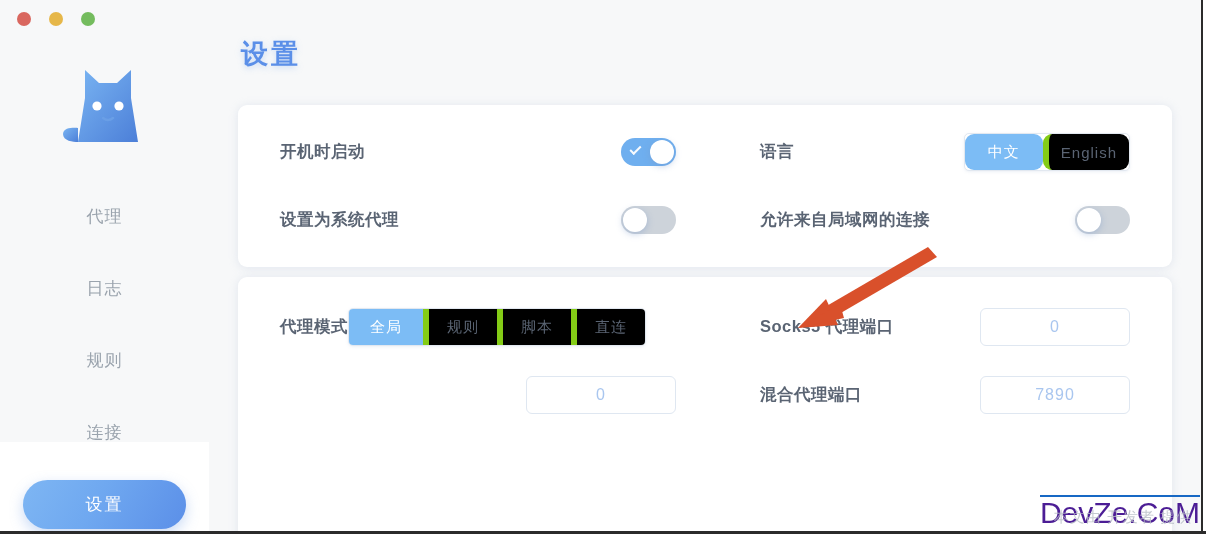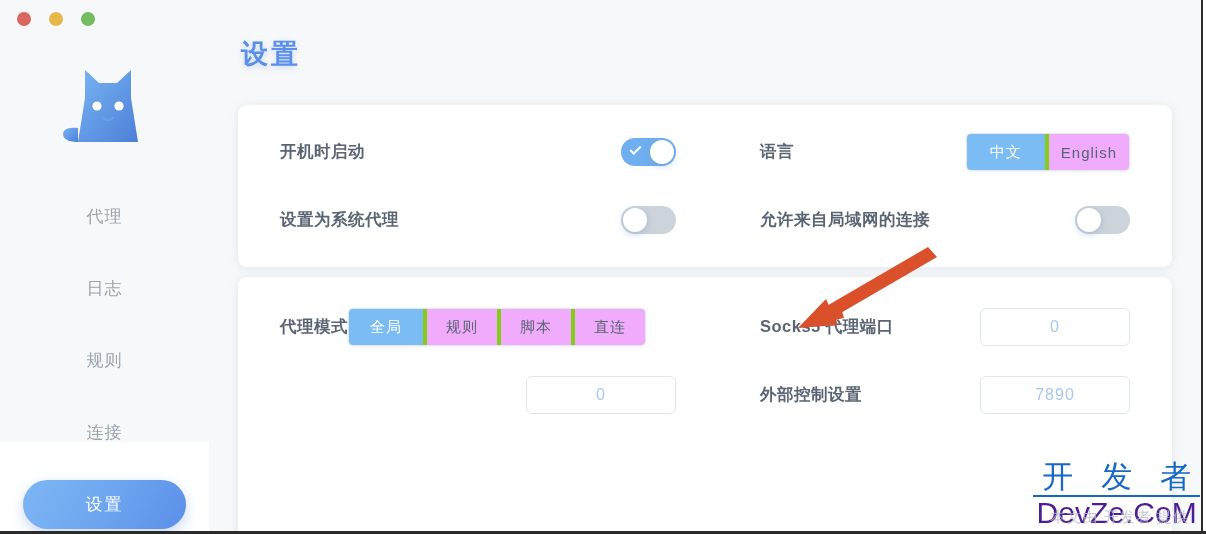--- a/index.html
+++ b/index.html
@@ -125,26 +125,26 @@
   .segmented {
     display: flex; flex: 0 0 auto;
     border: 1px solid #e2e8f0; border-radius: 5px;
     overflow: hidden; background: #ffffff;
     box-shadow: 0 1px 3px rgba(180,195,220,.25);
   }
   .segmented .seg {
     height: 36px; min-width: 68px;
     display: flex; align-items: center; justify-content: center;
     font-size: 15px; color: #5a6473; letter-spacing: 1px;
-    border-left: 4px solid #84cc16;
-    padding: 0 12px; background: #f0abfc;
+    border-left: 6px solid #84cc16;
+    padding: 0 12px; background: #000000;
   }
   .segmented .seg:first-child { border-left: none; }
   .segmented .seg.active { background: #7cbcf5; color: #ffffff; }
-  #seg-lang .seg { min-width: 78px; font-size: 15px; }
+  #seg-lang .seg { min-width: 78px; font-size: 15px; border-radius: 9px; }
   #seg-mode { }
   #seg-mode .seg { min-width: 74px; }
 
   
   .port-input {
     flex: 0 0 auto;
     width: 150px; height: 38px;
     border: 1px solid #dfe7f1; border-radius: 6px;
     background: #ffffff;
     display: flex; align-items: center; justify-content: center;
@@ -316,21 +316,21 @@
         </div>
 
         <div class="cell">
           <span class="spacer"></span>
           <div class="port-input">
             <span>0</span>
           </div>
         </div>
 
         <div class="cell">
-          <span class="label">外部控制设置</span>
+          <span class="label">混合代理端口</span>
           <span class="spacer"></span>
           <div class="port-input">
             <span>7890</span>
           </div>
         </div>
 
 
         <div class="cell"></div>
 
       </div>
@@ -340,21 +340,20 @@
 
   <svg class="arrow" width="160" height="95" viewBox="0 0 160 95">
     <g fill="#d9502b">
       <path d="M148 2 L157 12 L47 76 L38 66 Z"></path>
       <path d="M18 83 L46 54 L58 80 Z"></path>
       <path d="M18 83 L60 59 L64 73 Z"></path>
     </g>
   </svg>
 
   <div class="watermark">
-    <div class="cn">开 发 者</div>
     <div class="rule"></div>
     <div class="en">DevZe.CoM</div>
     <div class="ghost">本文由 开发者 提供</div>
   </div>
 
   <div class="win-border-right"></div>
   <div class="win-border-bottom"></div>
 
 </div>
 

